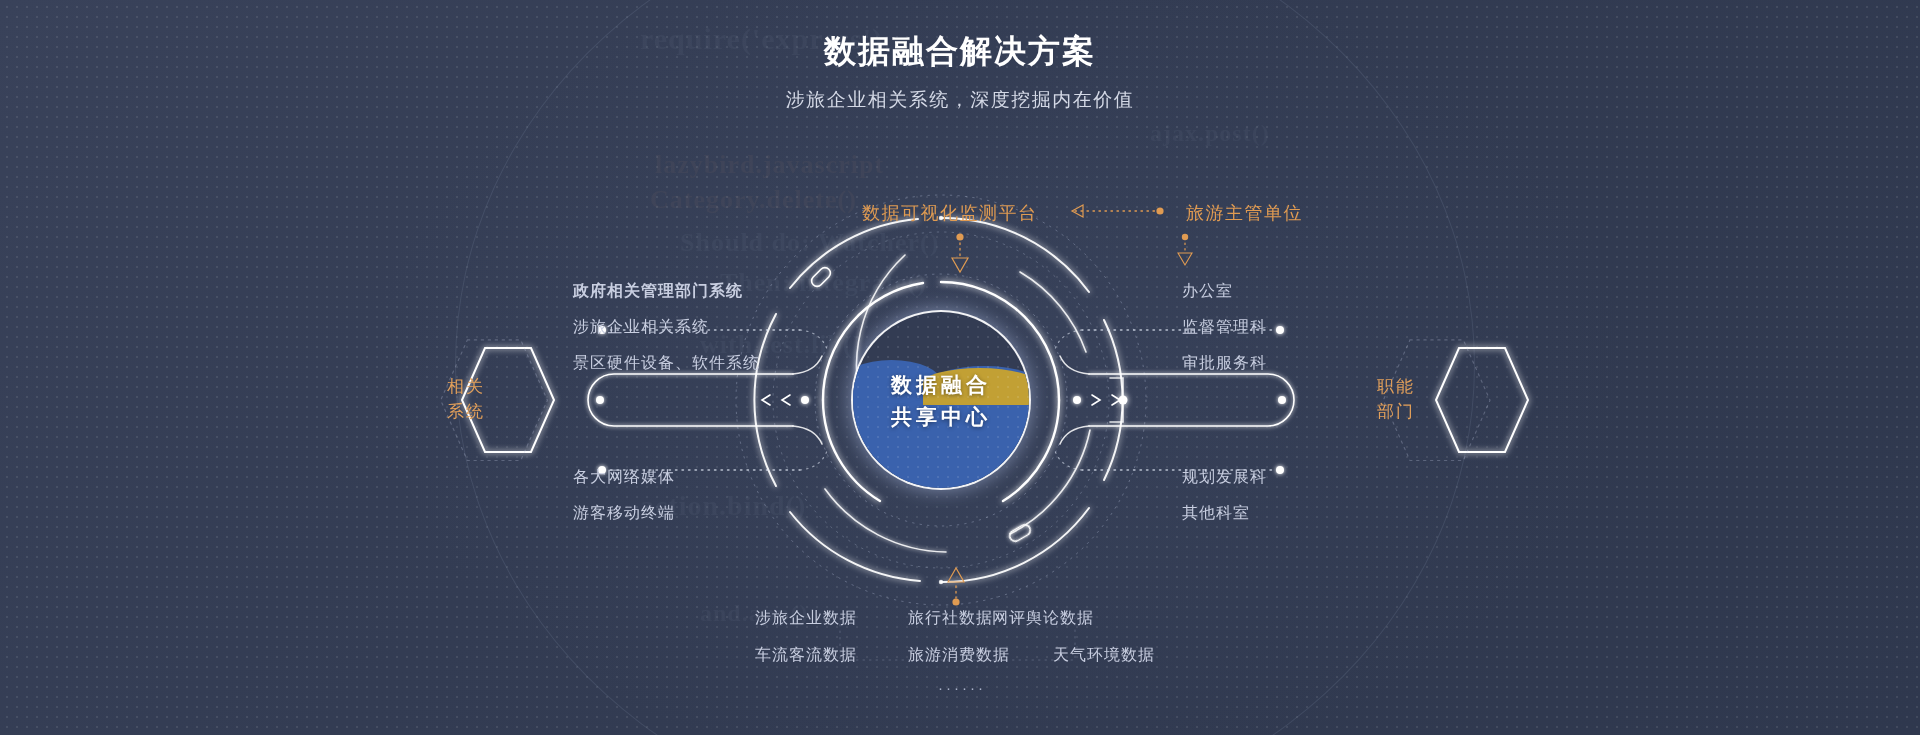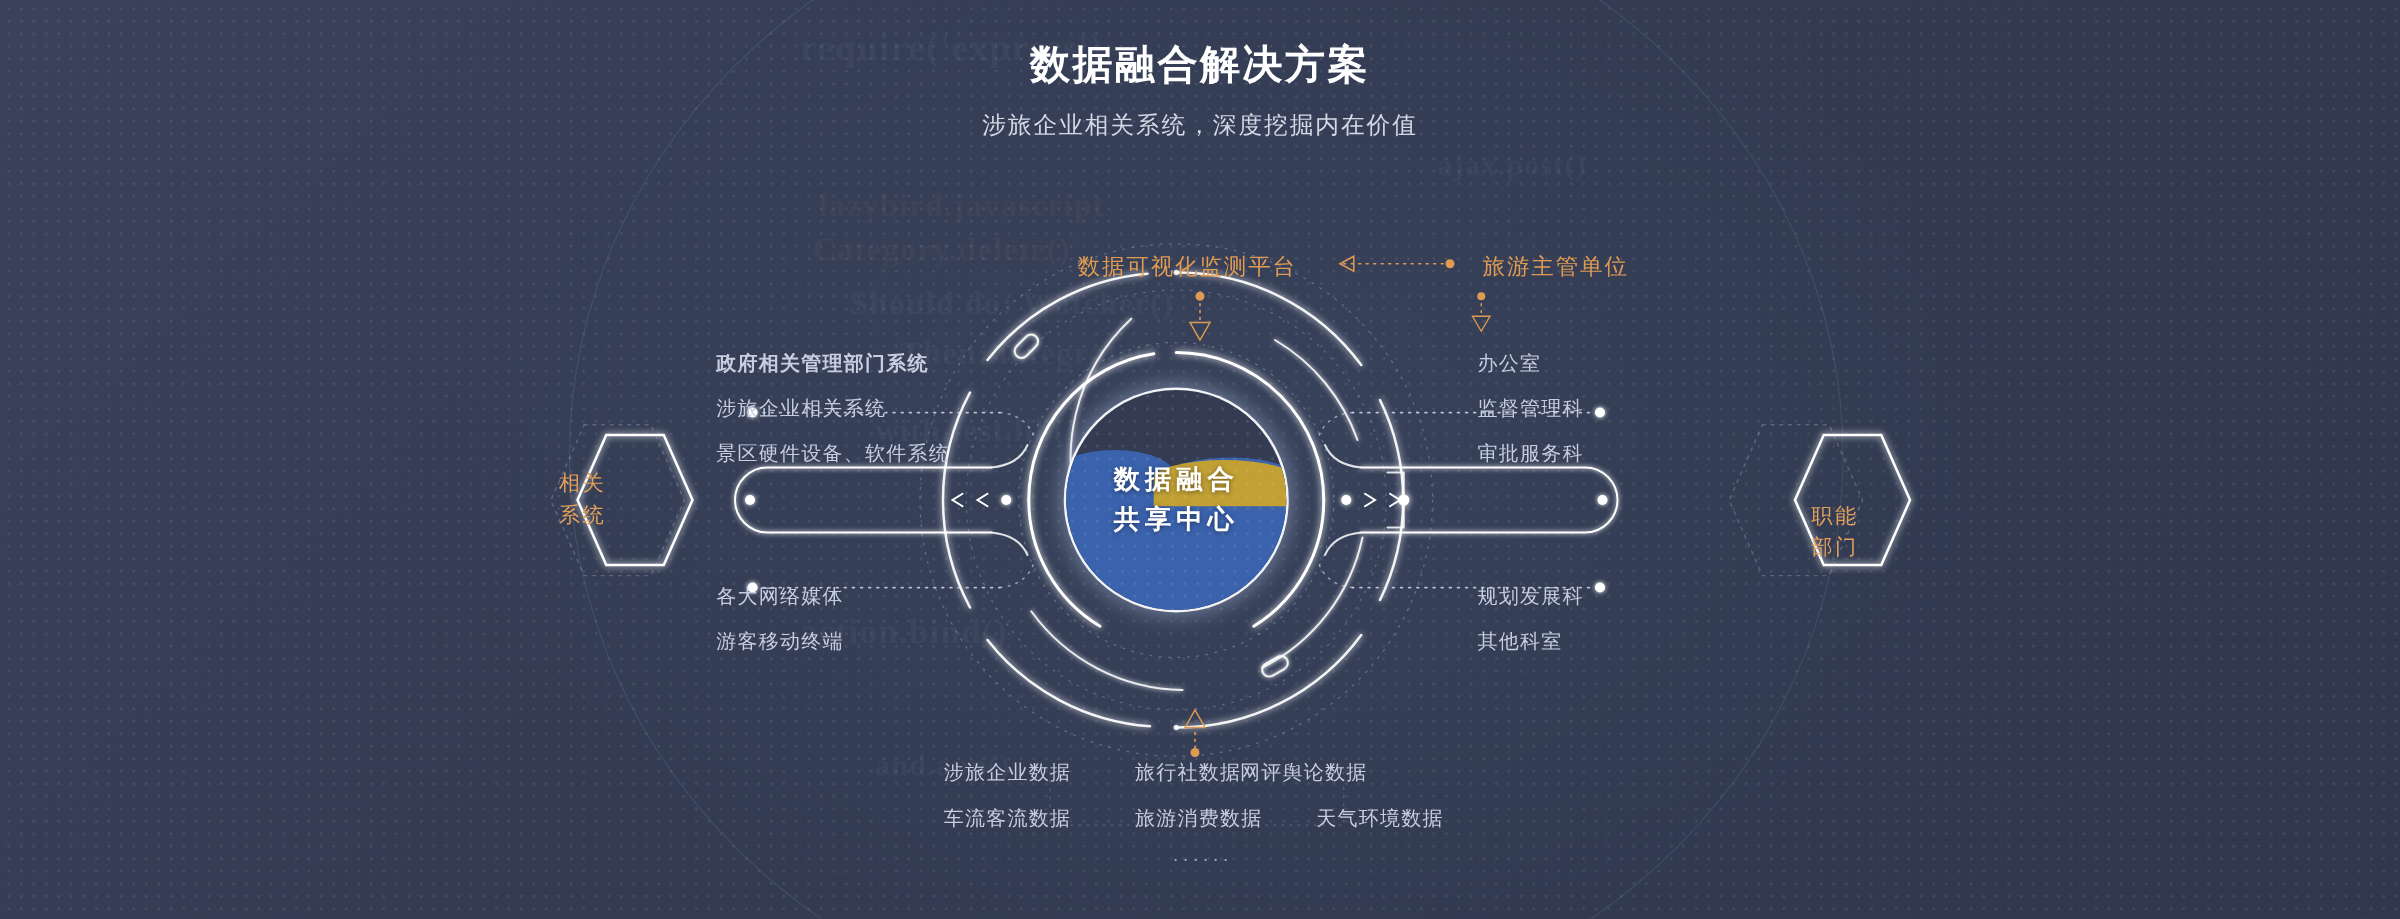--- a/index.html
+++ b/index.html
@@ -300,21 +300,21 @@
   </div>
   <div id="sphere-text">
     <div>数据融合</div>
     <div>共享中心</div>
   </div>
 
   <div class="lbl hex" style="left:466px;top:400px;">
     <div>相关</div>
     <div>系统</div>
   </div>
-  <div class="lbl hex" style="left:1468px;top:400px;margin-top:26px;">
+  <div class="lbl hex" style="left:1396px;top:400px;">
     <div>职能</div>
     <div>部门</div>
   </div>
 
   <div class="lbl orange" style="left:862px;top:201px;">数据可视化监测平台</div>
   <div class="lbl orange" style="left:1186px;top:201px;">旅游主管单位</div>
 
   <div class="lbl" style="left:573px;top:281px;font-weight:bold;">政府相关管理部门系统</div>
   <div class="lbl" style="left:573px;top:317px;">涉旅企业相关系统</div>
   <div class="lbl" style="left:573px;top:353px;">景区硬件设备、软件系统</div>

